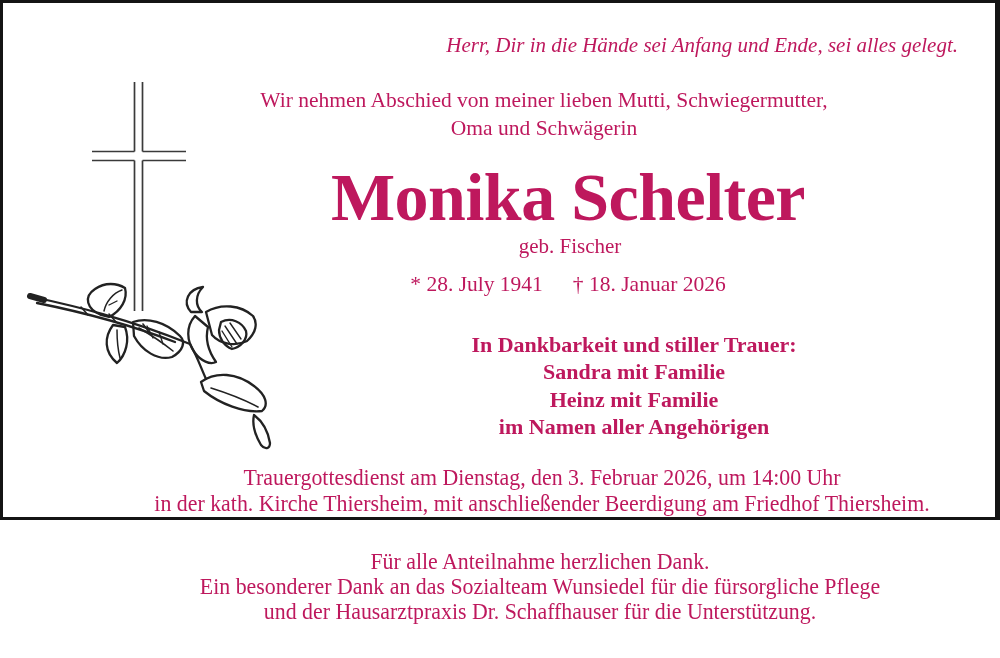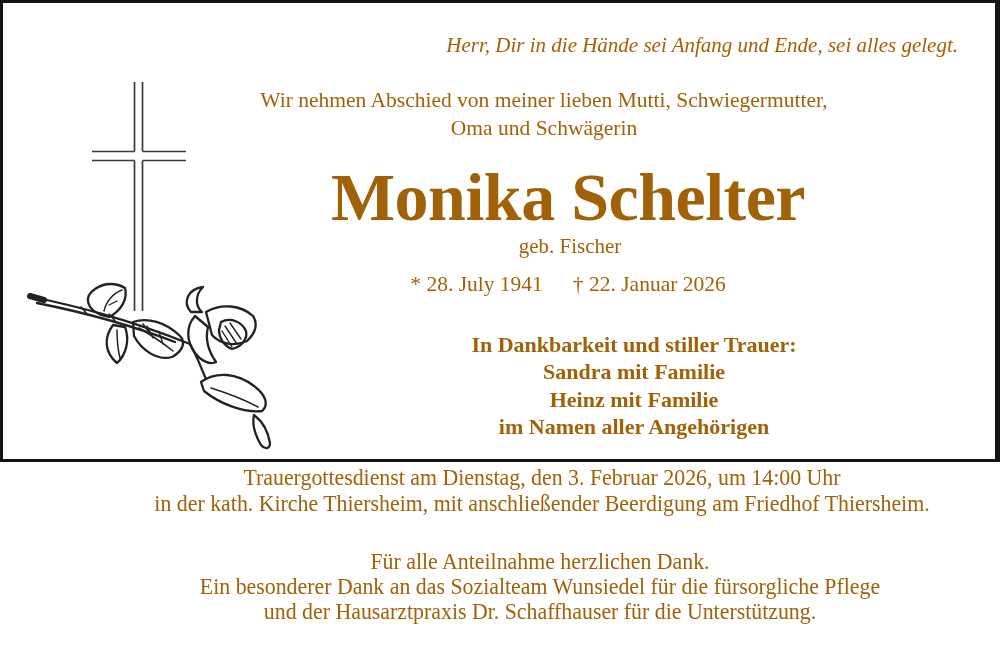--- a/index.html
+++ b/index.html
@@ -6,24 +6,24 @@
     margin: 0;
     padding: 0;
     width: 1000px;
     height: 658px;
     overflow: hidden;
     background: #ffffff;
   }
   .notice {
     position: relative;
     width: 1000px;
-    height: 462px;
+    height: 520px;
     background: #ffffff;
     font-family: "Liberation Serif", "DejaVu Serif", serif;
-    color: #a16207;
+    color: #be185d;
   }
   .frame {
     position: absolute;
     inset: 0;
     border-style: solid;
     border-color: #141414;
     border-width: 3px 5px 3px 3px;
     pointer-events: none;
     box-sizing: border-box;
   }
@@ -161,21 +161,21 @@
   <div class="abs intro">
     <div>Wir nehmen Abschied von meiner lieben Mutti, Schwiegermutter,</div>
     <div>Oma und Schwägerin</div>
   </div>
 
   <div class="abs name">Monika Schelter</div>
 
   <div class="abs maiden">geb. Fischer</div>
 
   <div class="abs dates">
-    <span>* 28. July 1941</span><span class="gap"></span><span>† 22. Januar 2026</span>
+    <span>* 28. July 1941</span><span class="gap"></span><span>† 18. Januar 2026</span>
   </div>
 
   <div class="abs mourners">
     <div>In Dankbarkeit und stiller Trauer:</div>
     <div>Sandra mit Familie</div>
     <div>Heinz mit Familie</div>
     <div>im Namen aller Angehörigen</div>
   </div>
 
   <div class="abs service">

